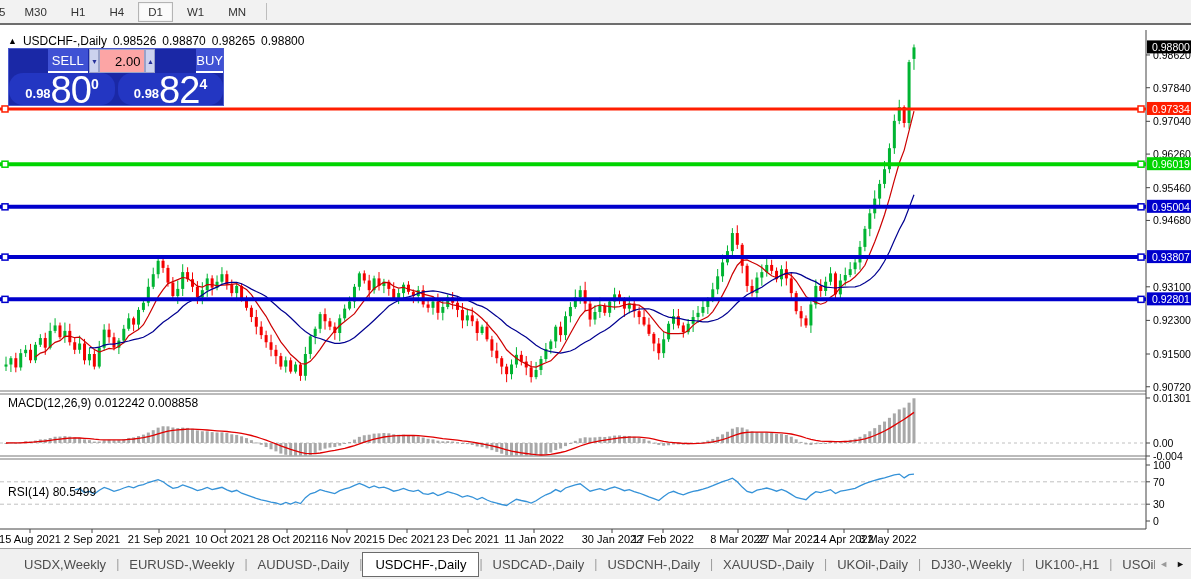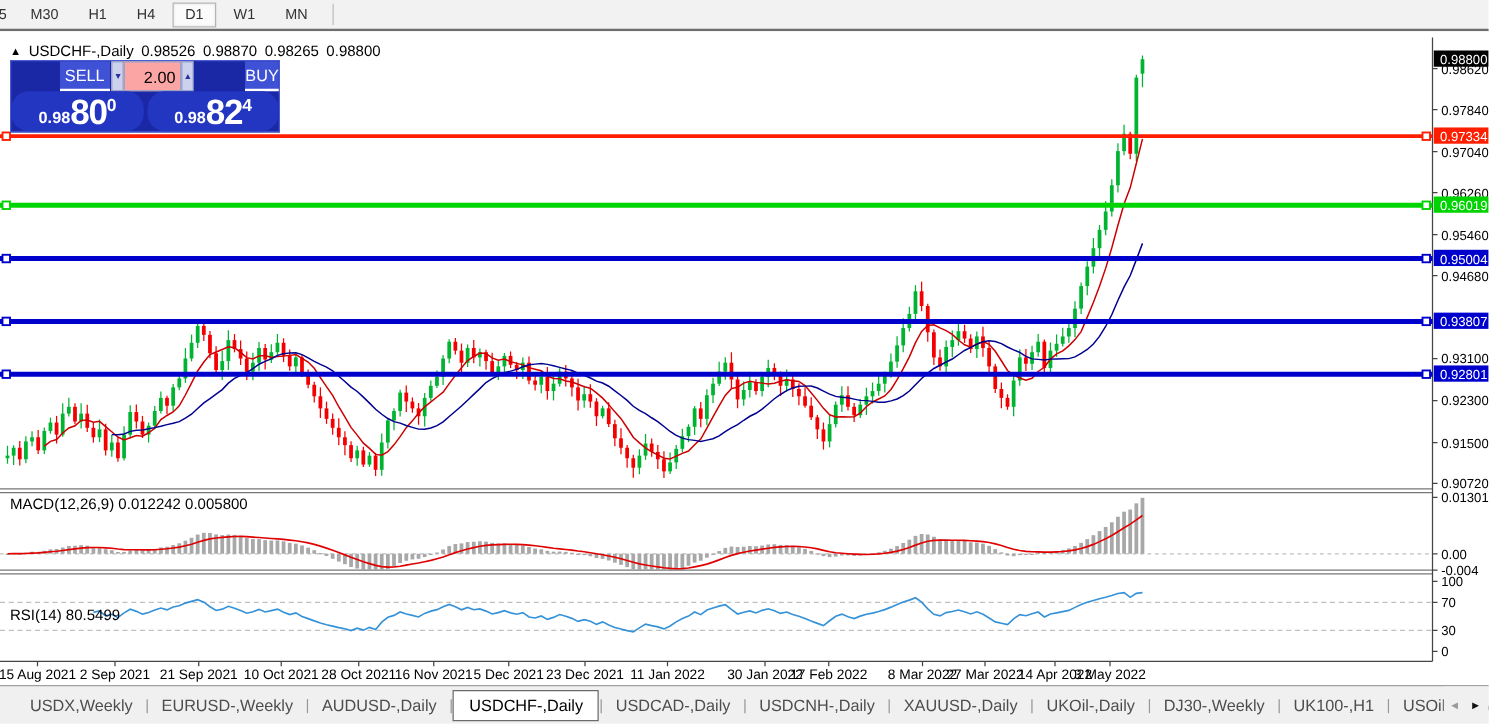--- a/index.html
+++ b/index.html
@@ -37,21 +37,21 @@
   .tp-gap { width:4px; background:#1a28a6; }
   .tp-spin { width:18px; background:#ccd2ee; border:1px solid #9aa2c8; color:#26309a;
     font-size:7px; display:flex; align-items:center; justify-content:center; cursor:pointer; }
   .tp-vol { width:46px; background:#fca5a5; border:1px solid #9aa2c8; color:#000;
     font-size:13px; text-align:right; padding-right:4px; font-family:"Liberation Sans",sans-serif; }
   .tp-row2 { display:flex; height:32px; }
   .tp-price { background:#2336c2; display:flex; align-items:flex-end; justify-content:center;
     padding-bottom:1px; cursor:pointer;border-radius:14px; }
   .tp-price-sell { width:106px; } .tp-price-buy { flex:1; margin-left:3px; }
   .tp-small { font-size:13px; font-weight:bold; margin-bottom:3px; }
-  .tp-big { font-size:28px; font-weight:bold; line-height:28px; letter-spacing:-1px; }
+  .tp-big { font-size:38px; font-weight:normal; line-height:28px; letter-spacing:-1px; }
   .tp-sup { font-size:14px; font-weight:bold; margin-bottom:12px; }
 
   
   .tabbar { height:31px; background:#f0f0f0; border-top:1px solid #a0a0a0;
     display:flex; align-items:center; padding-left:14px; position:relative;
     overflow:hidden; white-space:nowrap; }
   .tab { font-size:13px; color:#4d4d4d; padding:4px 10px; cursor:pointer; }
   .tab.active { background:#fff; border:1px solid #6b6b6b; color:#000; padding:4px 12px; }
   .tab-sep { color:#999; font-size:12px; }
   .tab-arrows { position:absolute; right:0; top:0; height:100%; background:#f0f0f0;
@@ -765,21 +765,21 @@
         <span class="tp-sup">0</span>
       </div>
       <div class="tp-price tp-price-buy">
         <span class="tp-small">0.98</span>
         <span class="tp-big">82</span>
         <span class="tp-sup">4</span>
       </div>
     </div>
   </div>
 
-  <div class="ind-label macd-label">MACD(12,26,9) 0.012242 0.005800</div>
+  <div class="ind-label macd-label">MACD(12,26,9) 0.012242 0.008858</div>
   <div class="ind-label rsi-label">RSI(14) 80.5499</div>
 </div>
 
 <div class="tabbar" id="tabbar">
     <span class="tab">USDX,Weekly</span>
     <span class="tab-sep">|</span>
     <span class="tab">EURUSD-,Weekly</span>
     <span class="tab-sep">|</span>
     <span class="tab">AUDUSD-,Daily</span>
     <span class="tab-sep">|</span>

